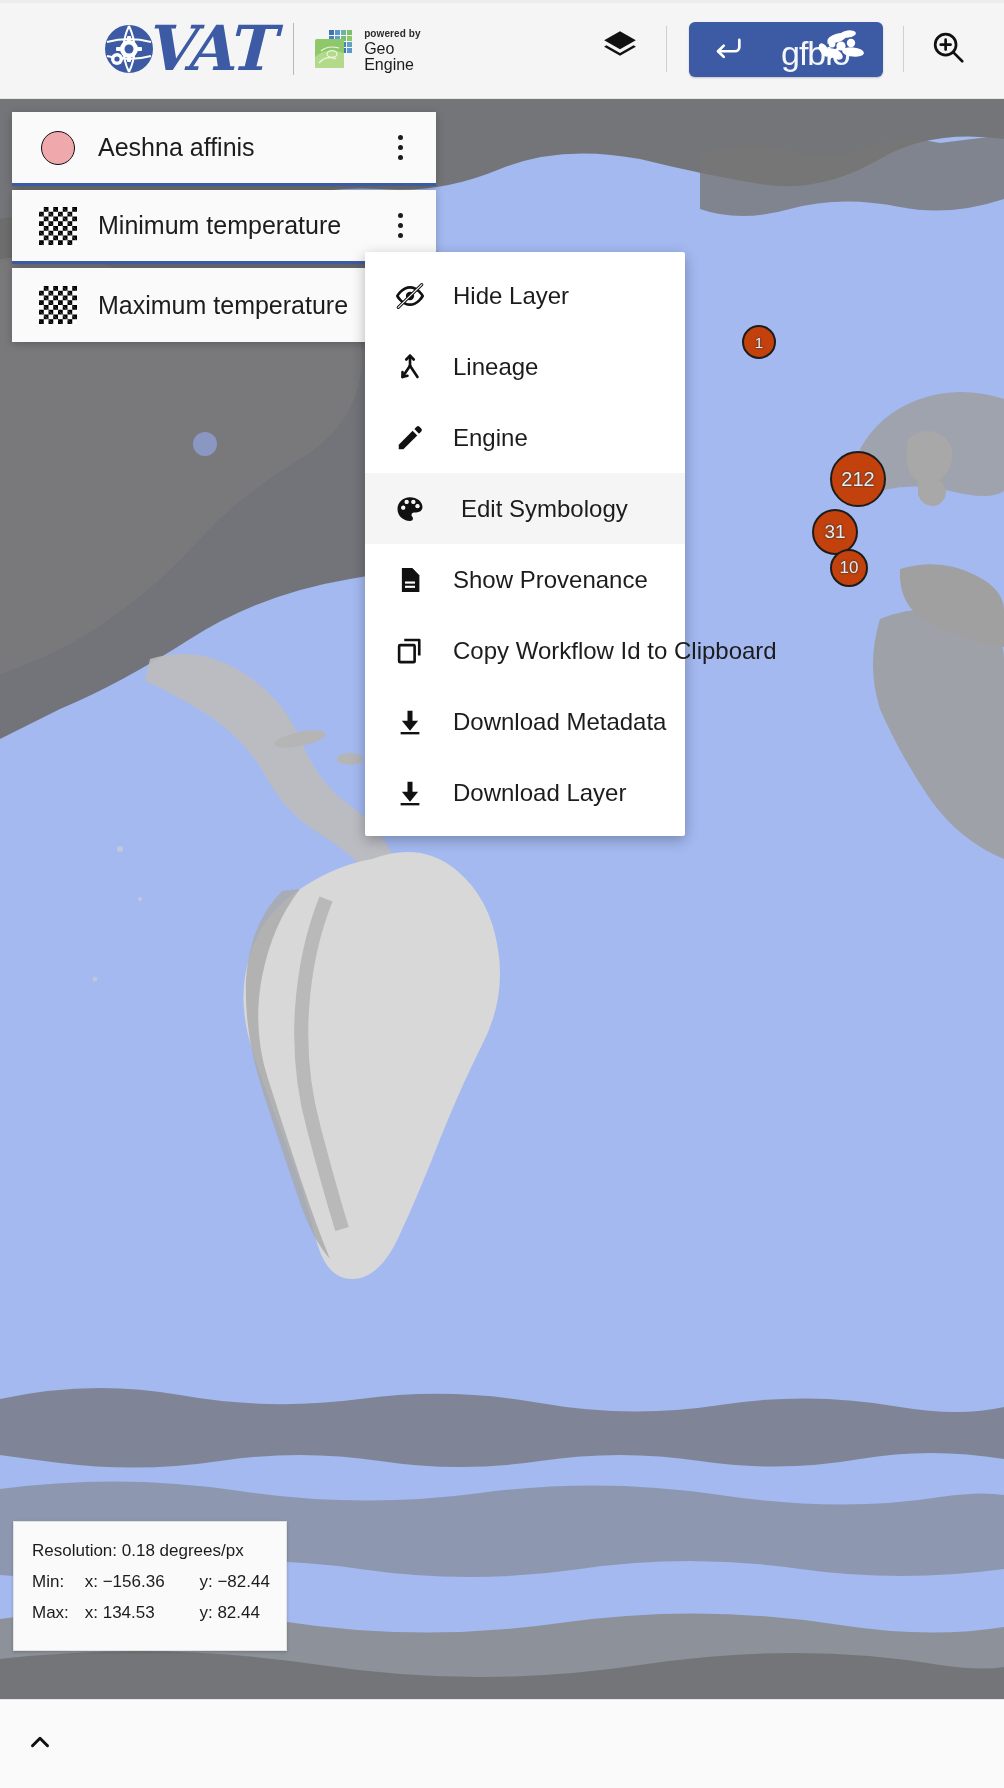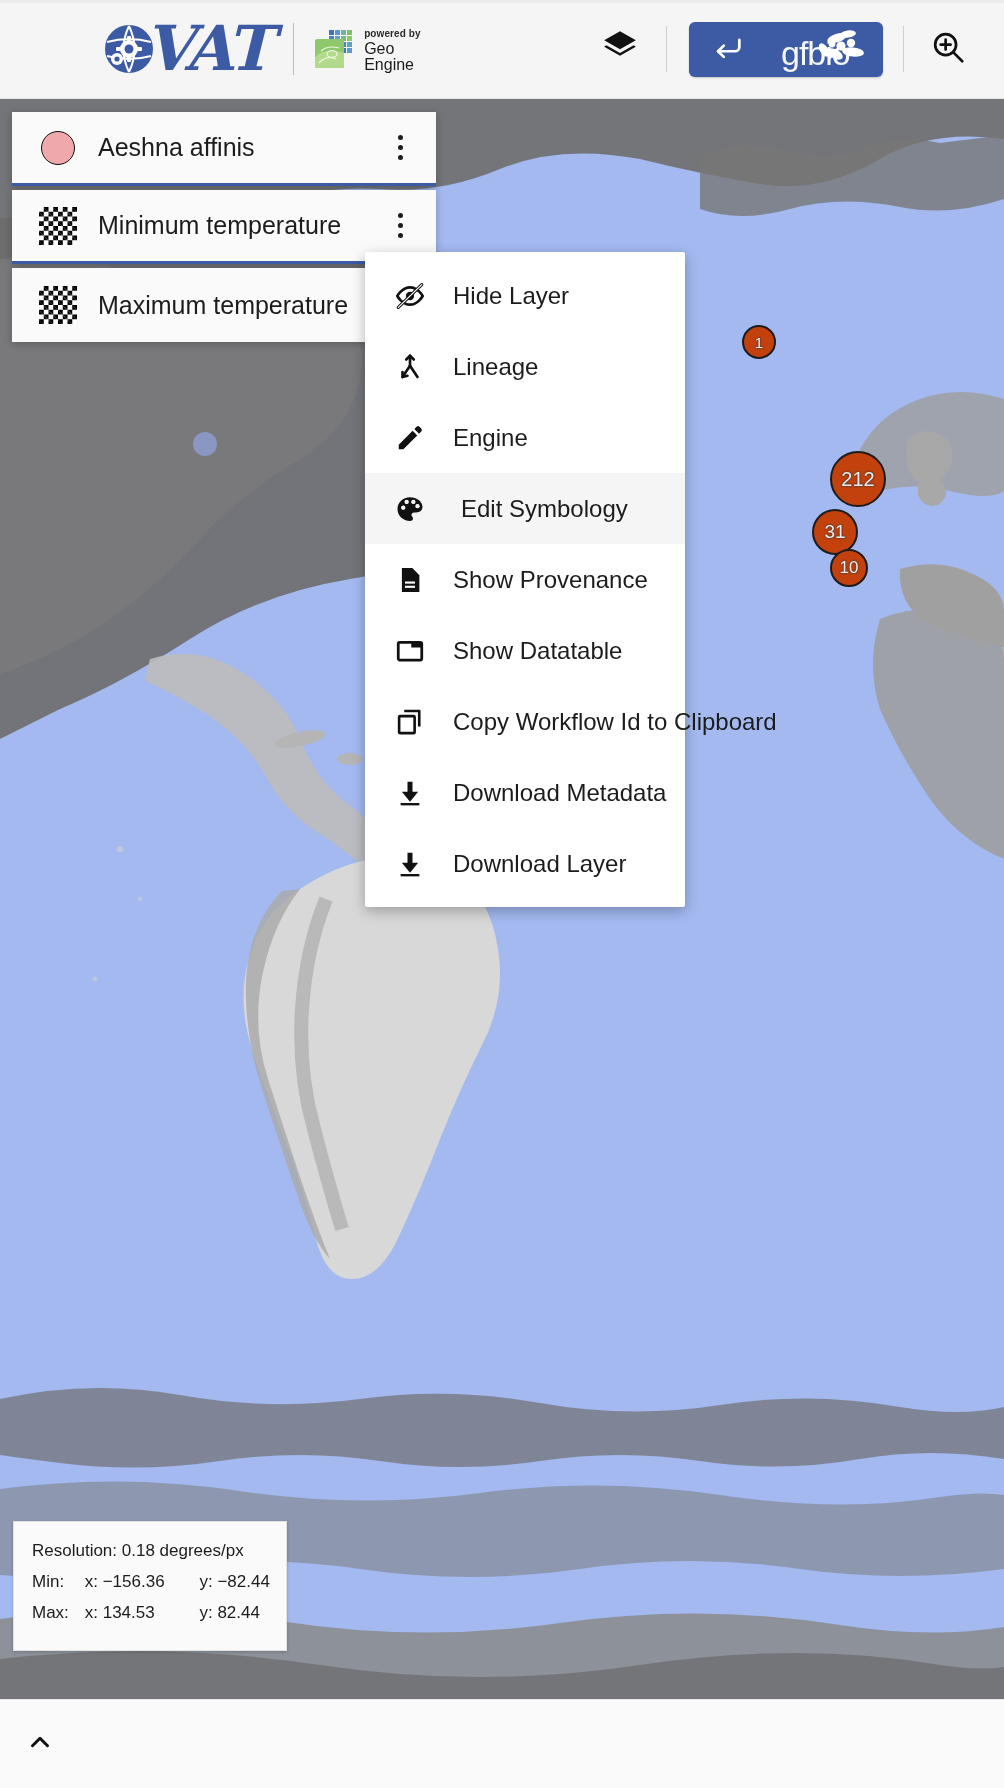--- a/index.html
+++ b/index.html
@@ -483,29 +483,20 @@
         <svg width="30" height="30" viewBox="0 0 24 24" fill="#111">
           <path d="M5.5 2.4 h8.2 L19.5 8.3 V21.6 H5.5 Z"></path>
           <path d="M13.7 2.4 V8.3 H19.5 Z" fill="#111"></path>
           <rect x="8" y="13.2" width="8" height="1.7" fill="#fff"></rect>
           <rect x="8" y="16.6" width="8" height="1.7" fill="#fff"></rect>
         </svg>
       </span>
       <span class="ctx-label">Show Provenance</span>
     </div>
 
-    <div class="ctx-item">
-      <span class="ctx-icon">
-        <svg width="30" height="30" viewBox="0 0 24 24" fill="none" stroke="#111" stroke-width="2.2">
-          <rect x="2.6" y="5" width="18.8" height="14.2" rx="1.2"></rect>
-          <path d="M13 5 h8.4 v4.2 h-8.4 Z" fill="#111" stroke="none"></path>
-        </svg>
-      </span>
-      <span class="ctx-label">Show Datatable</span>
-    </div>
 
     <div class="ctx-item">
       <span class="ctx-icon">
         <svg width="30" height="30" viewBox="0 0 24 24" fill="none" stroke="#111" stroke-width="2.1" stroke-linejoin="round">
           <path d="M7.4 3.2 h12 v12.4"></path>
           <rect x="3.3" y="7.3" width="12.4" height="13.6" rx="0.8"></rect>
         </svg>
       </span>
       <span class="ctx-label">Copy Workflow Id to Clipboard</span>
     </div>

